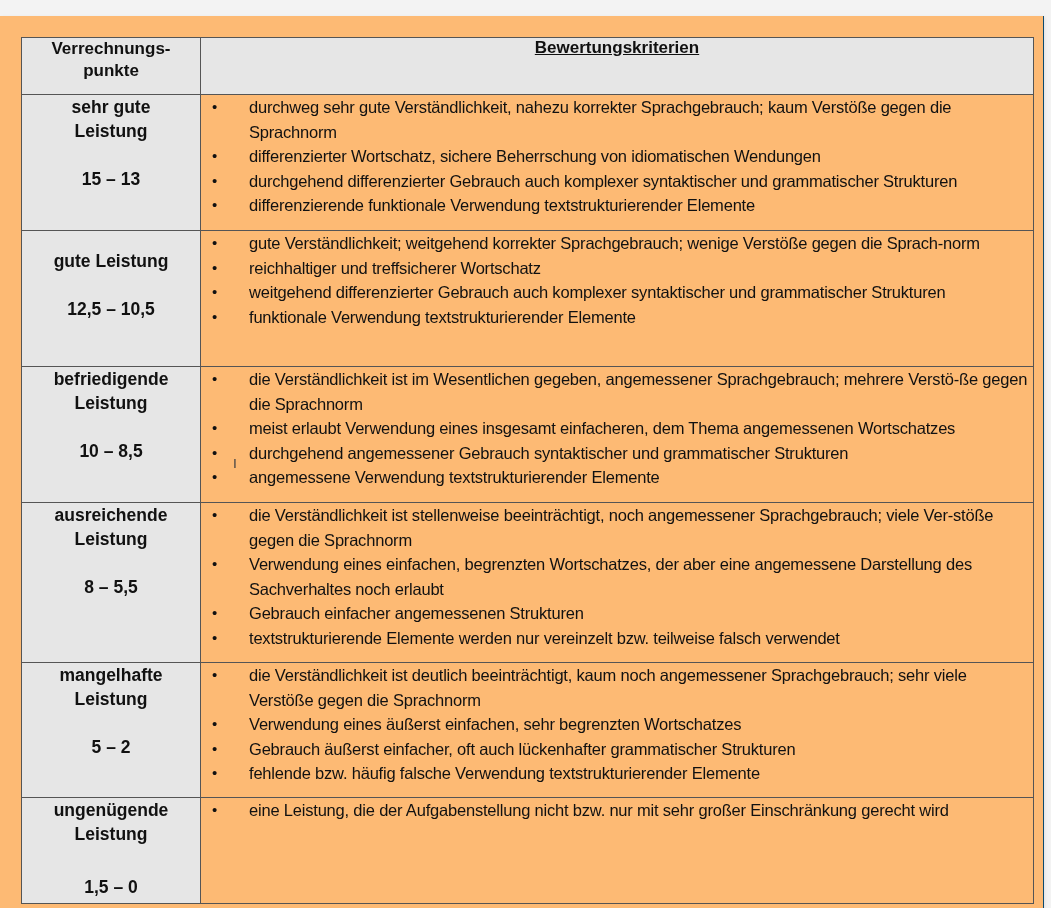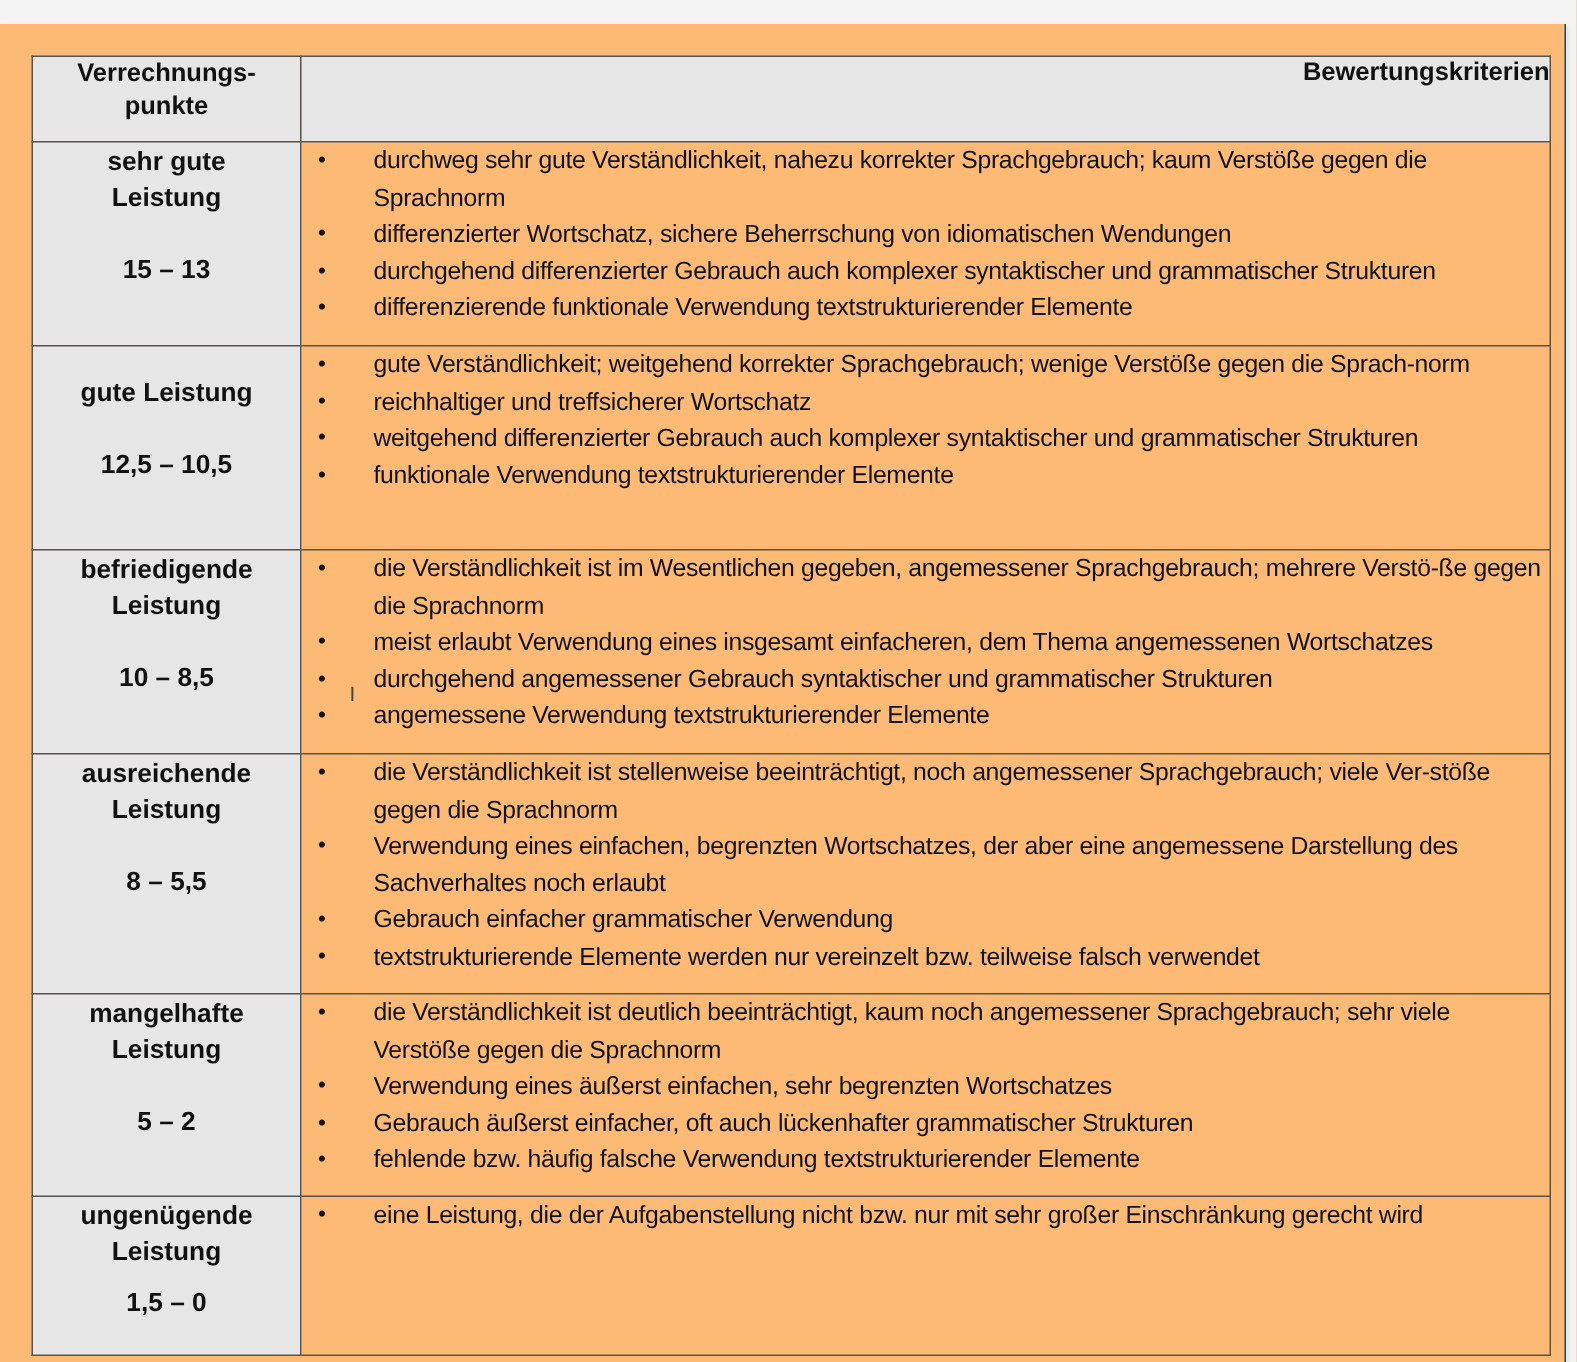--- a/index.html
+++ b/index.html
@@ -3,21 +3,21 @@
 <meta charset="utf-8">
 <style>
   html, body { margin:0; padding:0; }
   body { width:1051px; height:908px; background:#f3f3f3; position:relative; overflow:hidden; font-family:"Liberation Sans", sans-serif; }
   .page { position:absolute; left:0; top:16px; width:1043px; height:904px; background:#fdba74; border-right:1px solid #0c4a6e; border-bottom:1px solid #d8d8d8; box-shadow:1px 1px 3px rgba(0,0,0,0.08); }
   table.grid { position:absolute; left:21px; top:21px; width:1013px; border-collapse:collapse; table-layout:fixed; }
   table.grid td, table.grid th { border:1px solid #555; padding:0; vertical-align:top; }
   col.c1 { width:179px; }
   th { background:#e6e6e6; font-weight:bold; font-size:17px; color:#111; }
   th.h1 { text-align:center; vertical-align:middle; height:56px; line-height:22px; }
-  th.h2 { text-align:right; vertical-align:middle; padding-left:9px; }
+  th.h2 { text-align:center; vertical-align:middle; padding-left:9px;text-decoration:underline; }
   td.lvl { background:#e6e6e6; text-align:center; font-weight:bold; font-size:17.5px; color:#111; padding-top:10px; line-height:24px; }
   td.lvl .pts { display:block; margin-top:24px; }
   td.crit { font-size:16.5px; color:#111; padding:6px 6px 0 0; line-height:24.5px; letter-spacing:-0.2px; }
   ul { list-style:none; margin:0; padding:0; }
   li { position:relative; padding-left:48px; }
   li .bullet { position:absolute; left:11px; top:0; font-size:15px; }
   .cursor { position:absolute; left:233px; top:440px; font-size:13px; color:#444; font-family:"DejaVu Sans", sans-serif; }
 </style>
 </head>
 <body>
@@ -70,38 +70,38 @@
               <li><span class="bullet">•</span><span>angemessene Verwendung textstrukturierender Elemente</span></li>
             </ul>
           </td>
         </tr>
         <tr style="height: 160px;">
           <td class="lvl"><span>ausreichende</span><br><span>Leistung</span><span class="pts">8 – 5,5</span></td>
           <td class="crit">
             <ul>
               <li><span class="bullet">•</span><span>die Verständlichkeit ist stellenweise beeinträchtigt, noch angemessener Sprachgebrauch; viele Ver-stöße gegen die Sprachnorm</span></li>
               <li><span class="bullet">•</span><span>Verwendung eines einfachen, begrenzten Wortschatzes, der aber eine angemessene Darstellung des Sachverhaltes noch erlaubt</span></li>
-              <li><span class="bullet">•</span><span>Gebrauch einfacher grammatischer Verwendung</span></li>
+              <li><span class="bullet">•</span><span>Gebrauch einfacher angemessenen Strukturen</span></li>
               <li><span class="bullet">•</span><span>textstrukturierende Elemente werden nur vereinzelt bzw. teilweise falsch verwendet</span></li>
             </ul>
           </td>
         </tr>
         <tr style="height: 135px;">
           <td class="lvl"><span>mangelhafte</span><br><span>Leistung</span><span class="pts">5 – 2</span></td>
           <td class="crit">
             <ul>
               <li><span class="bullet">•</span><span>die Verständlichkeit ist deutlich beeinträchtigt, kaum noch angemessener Sprachgebrauch; sehr viele Verstöße gegen die Sprachnorm</span></li>
               <li><span class="bullet">•</span><span>Verwendung eines äußerst einfachen, sehr begrenzten Wortschatzes</span></li>
               <li><span class="bullet">•</span><span>Gebrauch äußerst einfacher, oft auch lückenhafter grammatischer Strukturen</span></li>
               <li><span class="bullet">•</span><span>fehlende bzw. häufig falsche Verwendung textstrukturierender Elemente</span></li>
             </ul>
           </td>
         </tr>
         <tr style="height: 106px;">
-          <td class="lvl"><span>ungenügende</span><br><span>Leistung</span><span class="pts" style="margin-top: 10px;">1,5 – 0</span></td>
+          <td class="lvl"><span>ungenügende</span><br><span>Leistung</span><span class="pts" style="margin-top: 29px;">1,5 – 0</span></td>
           <td class="crit">
             <ul>
               <li><span class="bullet">•</span><span>eine Leistung, die der Aufgabenstellung nicht bzw. nur mit sehr großer Einschränkung gerecht wird</span></li>
             </ul>
           </td>
         </tr>
       </tbody>
   </table>
   <span class="cursor">I</span>
 </div>

